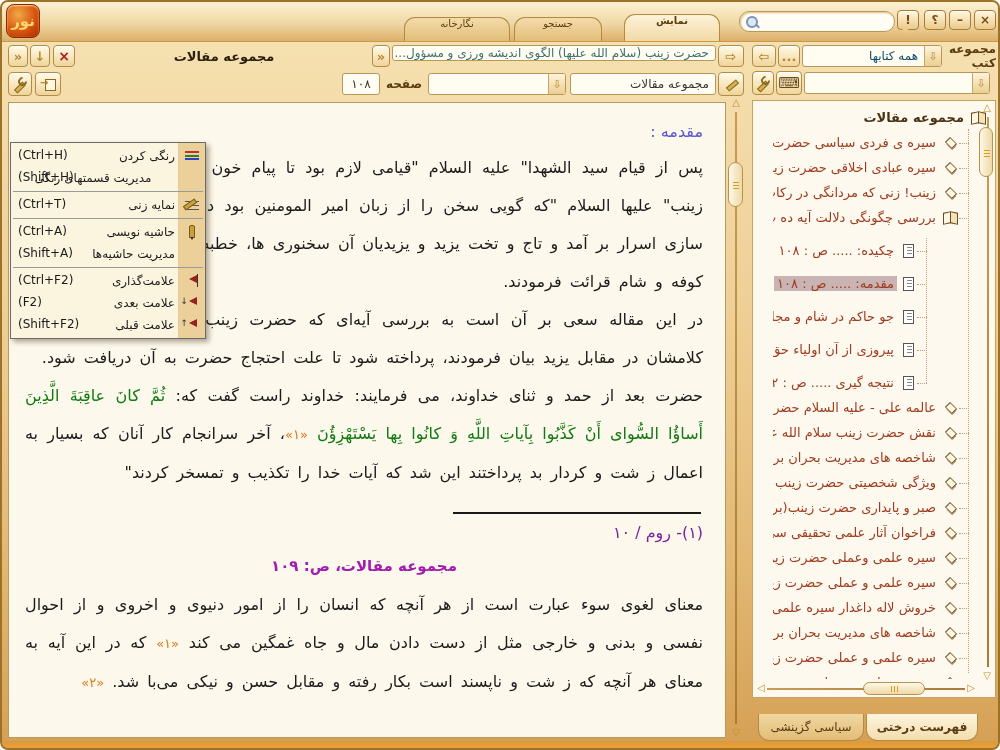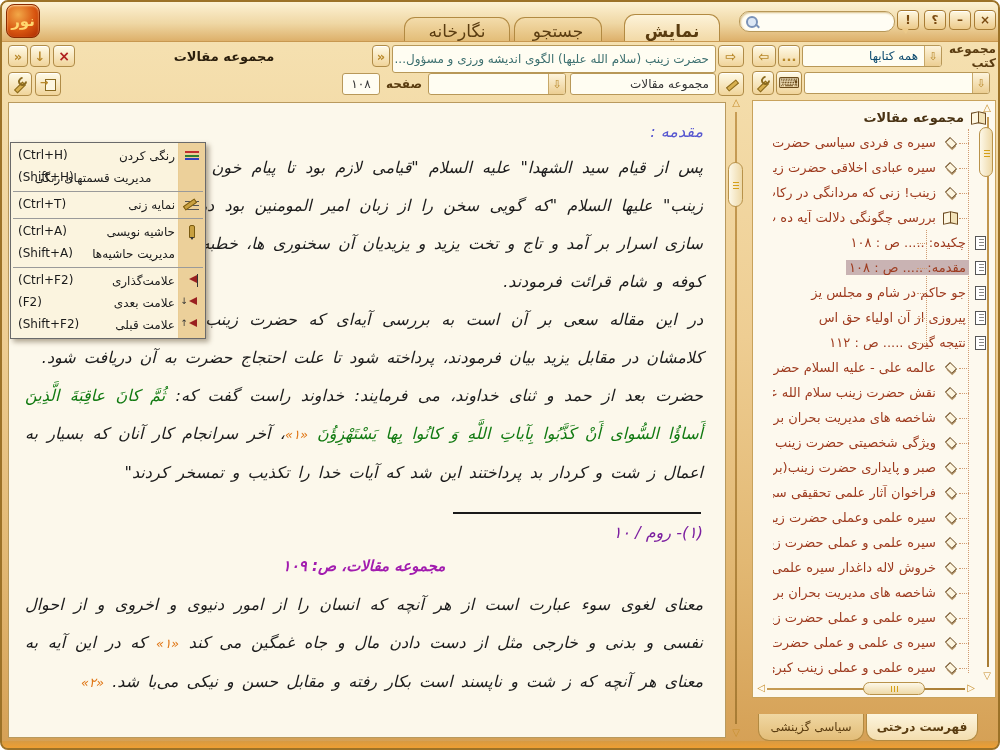--- a/index.html
+++ b/index.html
@@ -15,22 +15,22 @@
     background:linear-gradient(180deg,#d needs,#e09140);background:linear-gradient(180deg,#d79a42,#ef9f33);}
   
   .titlebar{position:absolute;top:0;left:0;right:0;height:40px;
     background:linear-gradient(180deg,#fdf2d4,#efd7a4 55%,#ddb06a 100%);
     border-bottom:1px solid #c89850;}
   .logo{position:absolute;left:4px;top:2px;width:34px;height:34px;border-radius:8px;
     background:radial-gradient(circle at 35% 30%,#f2a848,#d85510 55%,#b33204 90%);
     border:1px solid #8a2a00;color:#ffd870;font-size:15px;font-weight:bold;
     display:flex;align-items:center;justify-content:center;box-shadow:inset 0 1px 2px #ffd9a0;}
   .tab{position:absolute;bottom:0;height:24px;border:1px solid #b28a42;border-bottom:none;
-    border-radius:11px 11px 0 0;display:flex;align-items:flex-end;justify-content:center;
-    font-size:17px;color:#5a3c10;background:linear-gradient(180deg,#f3dcab,#e3bd78);cursor:default;}
+    border-radius:11px 11px 0 0;display:flex;align-items:flex-start;justify-content:center;
+    font-size:10px;color:#5a3c10;background:linear-gradient(180deg,#f3dcab,#e3bd78);cursor:default;}
   .tab.active{height:27px;background:linear-gradient(180deg,#fdf3d9,#f2d9a6);font-weight:bold;z-index:2;}
   .search{position:absolute;left:737px;top:9px;width:156px;height:21px;border-radius:10px;
     background:#fffdf4;border:1px solid #b89858;box-shadow:inset 1px 1px 2px #d9c08a;}
   .magicon{position:absolute;left:6px;top:4px;width:12px;height:12px;}
   .magicon::before{content:"";position:absolute;left:0;top:0;width:8px;height:8px;border:2px solid #7a92b8;border-radius:50%;background:#dde8f5;}
   .magicon::after{content:"";position:absolute;left:9px;top:9px;width:5px;height:2px;background:#7a92b8;transform:rotate(45deg);}
   .winbtn{position:absolute;top:8px;width:22px;height:20px;border-radius:4px;
     border:1px solid #a87c34;background:linear-gradient(180deg,#fff8e0,#ecca8a);
     font-size:12px;font-weight:bold;color:#7a4a10;display:flex;align-items:center;justify-content:center;
     box-shadow:inset 0 1px 0 #fff;}
@@ -50,21 +50,21 @@
     display:flex;align-items:center;justify-content:center;order:2;}
   .field .drop{order:-1;border-right:none;border-left:1px solid #c8a868;margin-left:0;}
   input.num{position:absolute;background:#fffdf2;border:1px solid #b89858;border-radius:3px;
     text-align:center;font-size:12px;color:#333;font-family:inherit;}
   .lbl{position:absolute;font-size:12px;color:#5a3c10;font-weight:bold;display:flex;align-items:center;justify-content:center;}
   
   .docpane{position:absolute;left:2px;top:40px;width:744px;height:702px;}
   .doc-title-txt{font-size:13px;color:#2a1e0c;}
   .field.teal .val{color:#3d7070;}
   .content{position:absolute;left:4px;top:60px;width:718px;height:636px;overflow:hidden;
-    background:#fcf8eb;border:1px solid #b99a5e;padding:12px 22px 10px 16px;font-style:italic;}
+    background:#fcf8eb;border:1px solid #b99a5e;padding:12px 22px 10px 16px;}
   .content p{margin:0;text-align:justify;font-size:16px;line-height:38px;color:#1c1c1c;word-spacing:3px;}
   .h-blue{font-size:16px;line-height:34px;color:#5858d0;text-align:right;}
   .quran{color:#127a12;}
   .fnmark{color:#e07818;font-size:13px;}
   .fn-sep{width:248px;height:2px;background:#1a1a1a;margin:20px 2px 6px auto;margin-right:2px;margin-left:auto;}
   .fn-text{font-size:16px;line-height:26px;color:#7c1fa0;text-align:right;}
   .h-maroon{font-size:15px;line-height:40px;font-weight:bold;color:#a21caf;text-align:center;}
   
   .vscroll{position:absolute;width:18px;}
   .vscroll::before{content:"";position:absolute;left:8px;top:14px;bottom:14px;width:2px;
@@ -127,21 +127,21 @@
   .tree-list{position:absolute;top:4px;right:6px;left:20px;bottom:18px;overflow:hidden;}
   .tree-list::before{content:"";position:absolute;right:20px;top:24px;bottom:6px;border-right:1px dotted #d09a70;}
   .trow{position:relative;display:flex;direction:rtl;align-items:center;height:25px;cursor:default;}
   .trow .tlabel{font-size:13px;color:#9e3b1f;white-space:nowrap;overflow:hidden;padding:0 3px;}
   .trow.root .tlabel{color:#4a3314;font-weight:bold;}
   .trow.root{padding-right:2px;}
   .trow.lvl0{padding-right:30px;}
   .trow.lvl0::before{content:"";position:absolute;right:20px;top:50%;width:10px;border-top:1px dotted #d09a70;}
   .tree-group{position:relative;}
   .tree-group::before{content:"";position:absolute;right:62px;top:0;bottom:12px;border-right:1px dotted #d09a70;}
-  .trow.lvl1{}
+  .trow.lvl1{padding-right:72px;margin-top:8px;}
   .trow.lvl1::before{content:"";position:absolute;right:62px;top:50%;width:10px;border-top:1px dotted #d09a70;}
   .trow.selected .tlabel{background:#c9b3b3;}
   .ti{flex:none;width:17px;height:15px;position:relative;margin-left:3px;}
   .book-icon::before{content:"";position:absolute;right:3px;top:3px;width:8px;height:8px;
     background:#fdf6e0;border:1px solid #6b4a22;transform:rotate(45deg) scaleY(.72);
     box-shadow:2px 2px 0 -1px #b89868;}
   .page-icon::before{content:"";position:absolute;right:3px;top:1px;width:9px;height:12px;background:#fff;border:1px solid #555;}
   .page-icon::after{content:"";position:absolute;right:5px;top:4px;width:5px;height:7px;
     background:repeating-linear-gradient(180deg,#888 0 1px,transparent 1px 3px);}
   .open-book-icon::before{content:"";position:absolute;right:1px;top:2px;width:6px;height:10px;
@@ -182,21 +182,21 @@
 
   <div class="docpane">
 
     <div class="btn" style="left:4px;top:3px;width:20px;height:22px">«</div>
     <div class="btn" style="left:26px;top:3px;width:20px;height:22px">↓</div>
     <div class="btn" style="left:49px;top:3px;width:22px;height:22px">
         <span class="red">×</span>
       </div>
     <div class="lbl doc-title-txt" style="left:80px;top:3px;width:280px;height:22px">مجموعه مقالات</div>
     <div class="btn" style="left:368px;top:3px;width:18px;height:22px">«</div>
-    <div class="field teal" style="left:388px;top:3px;width:324px;height:28px">
+    <div class="field teal" style="left:388px;top:3px;width:324px;height:16px">
       <span class="val">حضرت زینب (سلام الله علیها) الگوی اندیشه ورزی و مسؤول...</span>
     </div>
     <div class="btn" style="left:714px;top:3px;width:26px;height:22px">⇨</div>
 
     <div class="btn" style="left:4px;top:30px;width:24px;height:24px">
         <span class="wrench-icon"></span>
       </div>
     <div class="btn" style="left:31px;top:30px;width:26px;height:24px">
         <span class="goto-icon"></span>
       </div>

